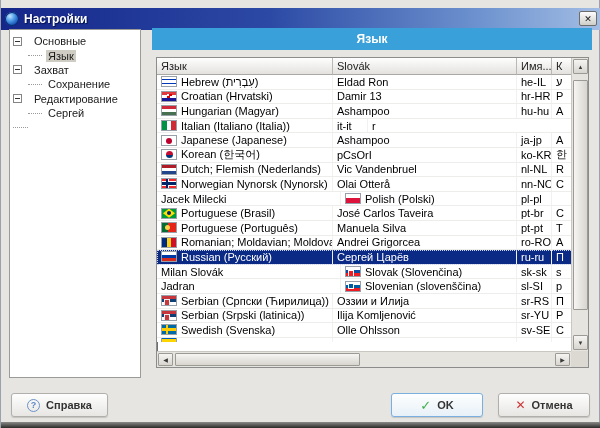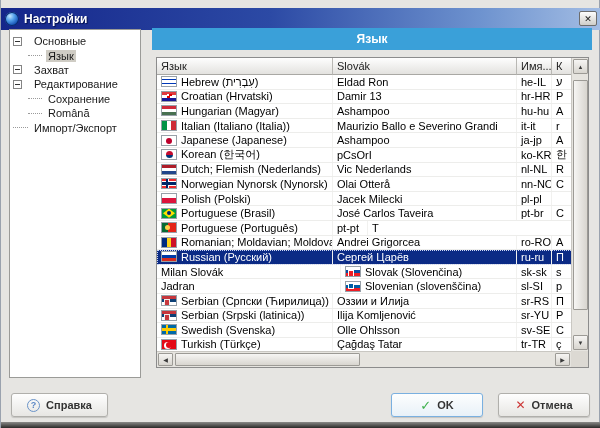--- a/index.html
+++ b/index.html
@@ -151,39 +151,38 @@
       <div class="tree-item lvl1 sel">
 
     <span class="dash"></span>
     <span class="tree-label">Язык</span>
   </div>
       <div class="tree-item lvl0">
     <span class="expander"></span>
 
     <span class="tree-label">Захват</span>
   </div>
+      <div class="tree-item lvl1">
+
+    <span class="dash"></span>
+    <span class="tree-label">Сохранение</span>
+  </div>
       <div class="tree-item lvl0">
     <span class="expander"></span>
 
     <span class="tree-label">Редактирование</span>
   </div>
       <div class="tree-item lvl1">
 
     <span class="dash"></span>
-    <span class="tree-label">Сохранение</span>
-  </div>
-      <div class="tree-item lvl1">
+    <span class="tree-label">Сергей</span>
+  </div>
+      <div class="tree-item lvl0">
 
     <span class="dash"></span>
-    <span class="tree-label">Română</span>
-  </div>
-      <div class="tree-item lvl0">
-
-    <span class="dash"></span>
-    <span class="tree-label">Импорт/Экспорт</span>
   </div>
     </div>
 
   <div class="panel-header">Язык</div>
 
   <div class="listview">
     <div class="lv-header">
       <div class="lv-hcell hc-lang">Язык</div>
       <div class="lv-hcell hc-author">Slovák</div>
       <div class="lv-hcell hc-code">Имя...</div>
@@ -215,21 +214,20 @@
     </div>
     <div class="lv-cell c-author">Ashampoo</div>
     <div class="lv-cell c-code">hu-hu</div>
     <div class="lv-cell c-extra">A</div>
   </div>
         <div class="lv-row">
     <div class="lv-cell c-lang">
       <span class="flag flag-it"></span>
       <span class="txt">Italian (Italiano (Italia))</span>
     </div>
-    <div class="lv-cell c-author">Maurizio Ballo e Severino Grandi</div>
     <div class="lv-cell c-code">it-it</div>
     <div class="lv-cell c-extra">r</div>
   </div>
         <div class="lv-row">
     <div class="lv-cell c-lang">
       <span class="flag flag-jp"></span>
       <span class="txt">Japanese (Japanese)</span>
     </div>
     <div class="lv-cell c-author">Ashampoo</div>
     <div class="lv-cell c-code">ja-jp</div>
@@ -242,56 +240,57 @@
     </div>
     <div class="lv-cell c-author">pCsOrI</div>
     <div class="lv-cell c-code">ko-KR</div>
     <div class="lv-cell c-extra">한</div>
   </div>
         <div class="lv-row">
     <div class="lv-cell c-lang">
       <span class="flag flag-nl"></span>
       <span class="txt">Dutch; Flemish (Nederlands)</span>
     </div>
-    <div class="lv-cell c-author">Vic Nederlands</div>
+    <div class="lv-cell c-author">Vic Vandenbruel</div>
     <div class="lv-cell c-code">nl-NL</div>
     <div class="lv-cell c-extra">R</div>
   </div>
         <div class="lv-row">
     <div class="lv-cell c-lang">
       <span class="flag flag-no"></span>
       <span class="txt">Norwegian Nynorsk (Nynorsk)</span>
     </div>
     <div class="lv-cell c-author">Olai Otterå</div>
     <div class="lv-cell c-code">nn-NO</div>
     <div class="lv-cell c-extra">C</div>
   </div>
         <div class="lv-row">
+    <div class="lv-cell c-author">Jacek Milecki</div>
     <div class="lv-cell c-lang">
       <span class="flag flag-pl"></span>
       <span class="txt">Polish (Polski)</span>
     </div>
-    <div class="lv-cell c-author">Jacek Milecki</div>
     <div class="lv-cell c-code">pl-pl</div>
     <div class="lv-cell c-extra"></div>
   </div>
         <div class="lv-row">
     <div class="lv-cell c-lang">
       <span class="flag flag-br"></span>
       <span class="txt">Portuguese (Brasil)</span>
     </div>
     <div class="lv-cell c-author">José Carlos Taveira</div>
     <div class="lv-cell c-code">pt-br</div>
     <div class="lv-cell c-extra">C</div>
   </div>
         <div class="lv-row">
     <div class="lv-cell c-lang">
       <span class="flag flag-pt"></span>
       <span class="txt">Portuguese (Português)</span>
     </div>
+    <div class="lv-cell c-author">Manuela Silva</div>
     <div class="lv-cell c-code">pt-pt</div>
     <div class="lv-cell c-extra">T</div>
   </div>
         <div class="lv-row">
     <div class="lv-cell c-lang">
       <span class="flag flag-ro"></span>
       <span class="txt">Romanian; Moldavian; Moldovan (Română)</span>
     </div>
     <div class="lv-cell c-author">Andrei Grigorcea</div>
     <div class="lv-cell c-code">ro-RO</div>
@@ -343,29 +342,20 @@
     <div class="lv-cell c-extra">P</div>
   </div>
         <div class="lv-row">
     <div class="lv-cell c-lang">
       <span class="flag flag-se"></span>
       <span class="txt">Swedish (Svenska)</span>
     </div>
     <div class="lv-cell c-author">Olle Ohlsson</div>
     <div class="lv-cell c-code">sv-SE</div>
     <div class="lv-cell c-extra">C</div>
-  </div>
-        <div class="lv-row">
-    <div class="lv-cell c-lang">
-      <span class="flag flag-tr"></span>
-      <span class="txt">Turkish (Türkçe)</span>
-    </div>
-    <div class="lv-cell c-author">Çağdaş Tatar</div>
-    <div class="lv-cell c-code">tr-TR</div>
-    <div class="lv-cell c-extra">ç</div>
   </div>
         <div class="lv-row partial">
     <div class="lv-cell c-lang">
       <span class="flag flag-ua"></span>
       <span class="txt"></span>
     </div>
     <div class="lv-cell c-author"></div>
     <div class="lv-cell c-code"></div>
     <div class="lv-cell c-extra"></div>
   </div>

